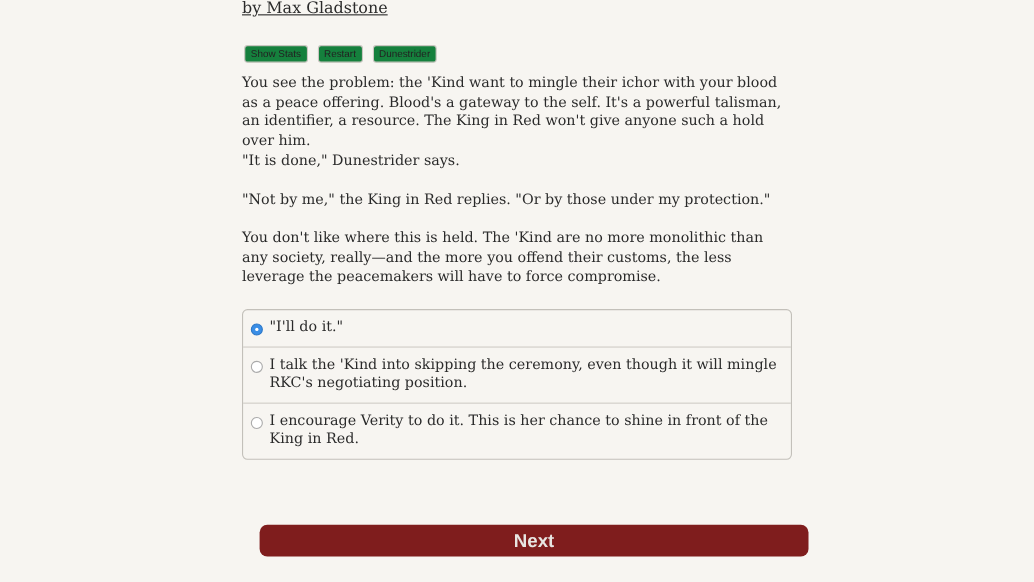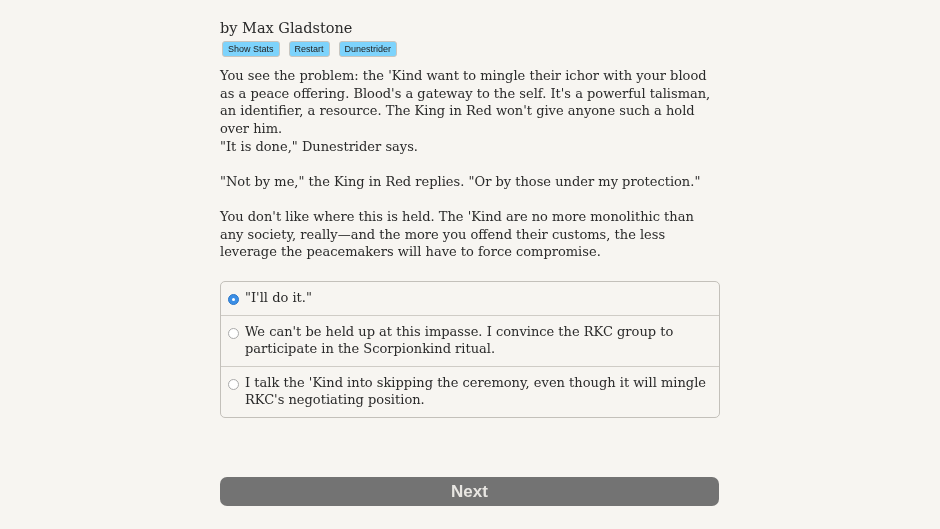--- a/index.html
+++ b/index.html
@@ -1,28 +1,28 @@
 <!DOCTYPE html>
 <html><head>
 <meta charset="utf-8">
 <style>
   html, body { margin:0; padding:0; }
   body { width:940px; height:529px; background:#f7f5f1; overflow:hidden; position:relative; font-family:"DejaVu Serif","Liberation Serif",serif; color:#2a2a2a; }
   .wrap { position:absolute; left:220px; top:0; width:500px; }
-  .author { position:absolute; top:20px; left:0; font-size:14.5px; }
+  .author { position:absolute; top:0; left:0; font-size:14.5px;text-decoration:underline; }
   .btnrow { position:absolute; top:41px; left:2px; display:flex; gap:9px; }
-  .sbtn { font-family:"Liberation Sans",sans-serif; font-size:9px; background:#7dd3fc; border:1px solid #c9c6c0; border-radius:3px; padding:2px 5px; color:#222; }
+  .sbtn { font-family:"Liberation Sans",sans-serif; font-size:9px; background:#15803d; border:1px solid #c9c6c0; border-radius:3px; padding:2px 5px; color:#222; }
   .para { position:absolute; left:0; width:500px; font-size:13px; line-height:17.6px; }
   .choices { position:absolute; top:281px; left:0; width:498px; border:1px solid #c3c0ba; border-radius:5px; background:#f7f5f1; }
   .choice { display:flex; padding:7px 8px 8px 7px; border-top:1px solid #cfccc6; font-size:13px; line-height:17.6px; }
   .choice:first-child { border-top:none; }
   .radio { flex:0 0 auto; width:9px; height:9px; border:1px solid #aaa; border-radius:50%; background:#fff; margin:5px 6px 0 0; position:relative; }
   .radio.on { background:#3a8ee6; border-color:#2d78c8; }
   .radio.on::after { content:""; position:absolute; left:3px; top:3px; width:3px; height:3px; background:#fff; border-radius:50%; }
-  .next { position:absolute; top:477px; left:0; width:499px; height:29px; background:#737373; border-radius:7px; color:#e8e6e2; font-family:"Liberation Sans",sans-serif; font-weight:bold; font-size:17px; text-align:center; line-height:29px; }
+  .next { position:absolute; top:477px; left:16px; width:499px; height:29px; background:#7f1d1d; border-radius:7px; color:#e8e6e2; font-family:"Liberation Sans",sans-serif; font-weight:bold; font-size:17px; text-align:center; line-height:29px; }
 </style>
 </head>
 <body>
 
 <div class="wrap">
   <div class="author">by Max Gladstone</div>
   <div class="btnrow">
     <span class="sbtn">Show Stats</span>
     <span class="sbtn">Restart</span>
     <span class="sbtn">Dunestrider</span>
@@ -33,22 +33,22 @@
   <div class="para" style="top:173px">"Not by me," the King in Red replies. "Or by those under my protection."</div>
   <div class="para" style="top:208px">You don't like where this is held. The 'Kind are no more monolithic than any society, really—and the more you offend their customs, the less leverage the peacemakers will have to force compromise.</div>
 
   <div class="choices">
     <div class="choice">
       <span class="radio on"></span>
       <span>"I'll do it."</span>
     </div>
     <div class="choice">
       <span class="radio"></span>
-      <span>We can't be held up at this impasse. I convince the RKC group to participate in the Scorpionkind ritual.</span>
+      <span>I talk the 'Kind into skipping the ceremony, even though it will mingle RKC's negotiating position.</span>
     </div>
     <div class="choice">
       <span class="radio"></span>
-      <span>I talk the 'Kind into skipping the ceremony, even though it will mingle RKC's negotiating position.</span>
+      <span>I encourage Verity to do it. This is her chance to shine in front of the King in Red.</span>
     </div>
   </div>
 
   <div class="next">Next</div>
 </div>
 
 </body></html>

